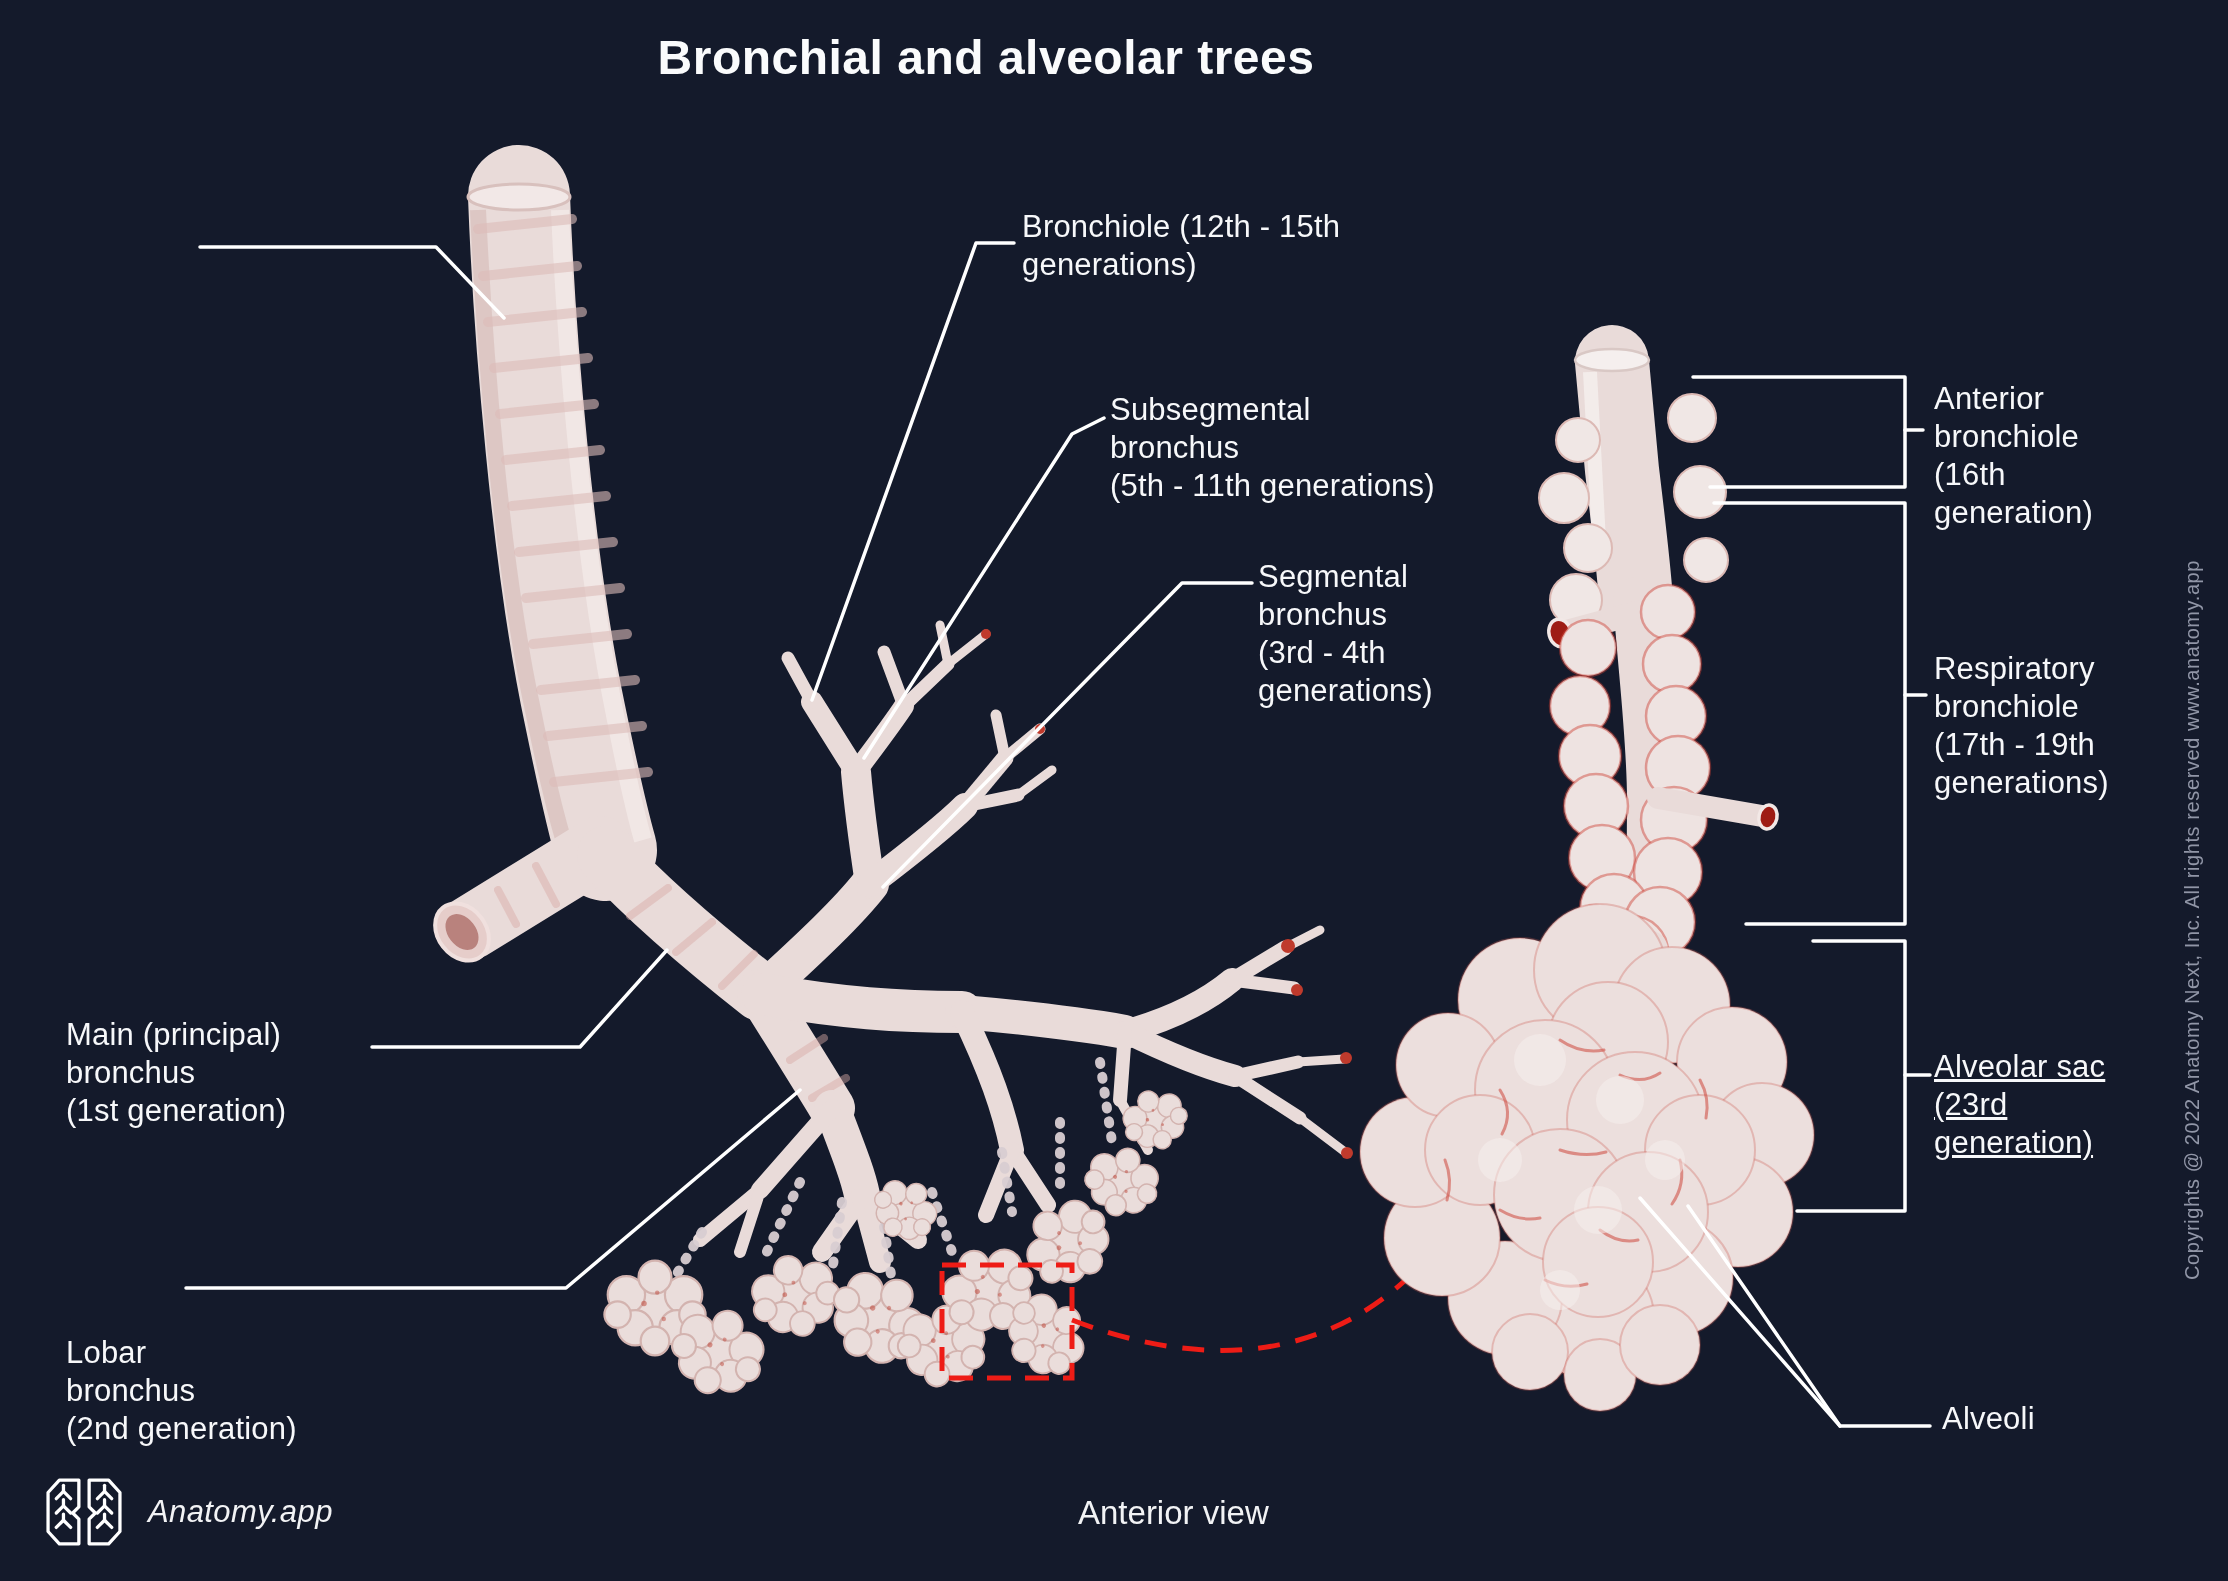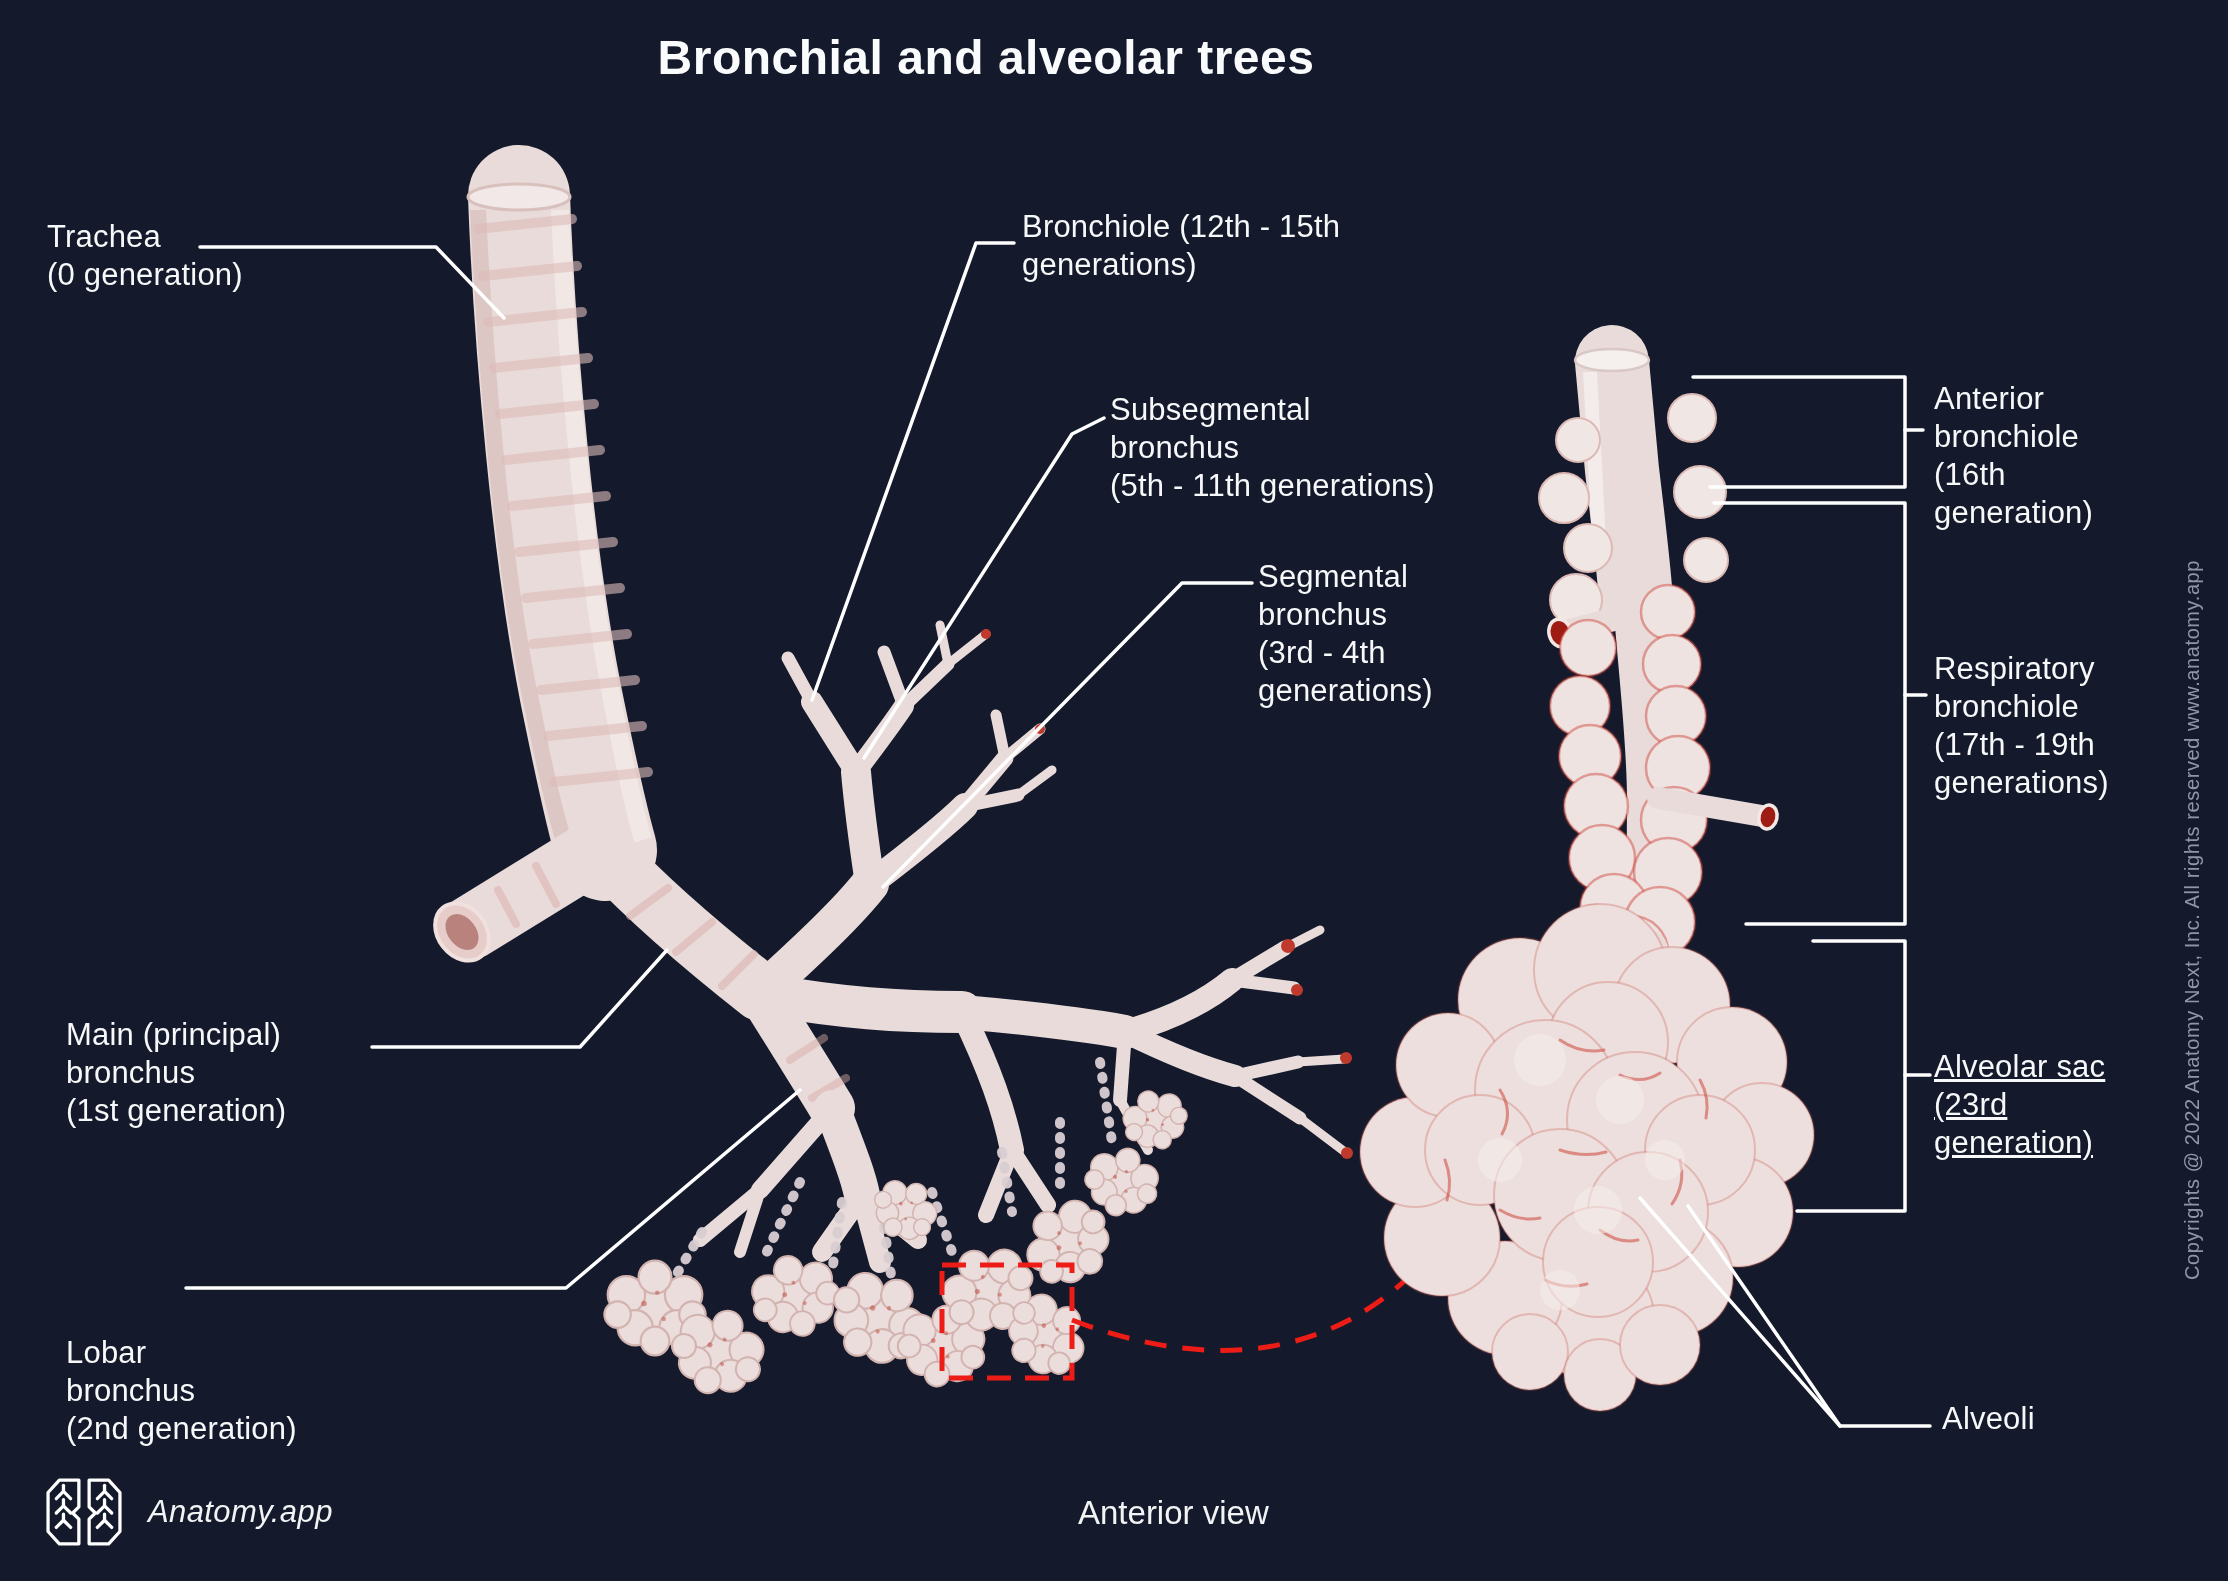--- a/index.html
+++ b/index.html
@@ -274,24 +274,20 @@
     <g>
       <path class="wl" d="M 1813,941 L 1905,941 L 1905,1211 L 1797,1211"></path>
       <path class="wl" d="M 1905,1075 L 1930,1075"></path>
     </g>
     <g>
       <path class="wl" d="M 1930,1426 L 1840,1426 L 1640,1198"></path>
       <path class="wl" d="M 1840,1426 L 1688,1206"></path>
     </g>
   </svg>
 
-  <div class="label" style="left:47px;top:218px;">
-    <div>Trachea</div>
-    <div>(0 generation)</div>
-  </div>
 
   <div class="label" style="left:1022px;top:208px;">
     <div>Bronchiole (12th - 15th</div>
     <div>generations)</div>
   </div>
 
   <div class="label" style="left:1110px;top:391px;">
     <div>Subsegmental</div>
     <div>bronchus</div>
     <div>(5th - 11th generations)</div>

